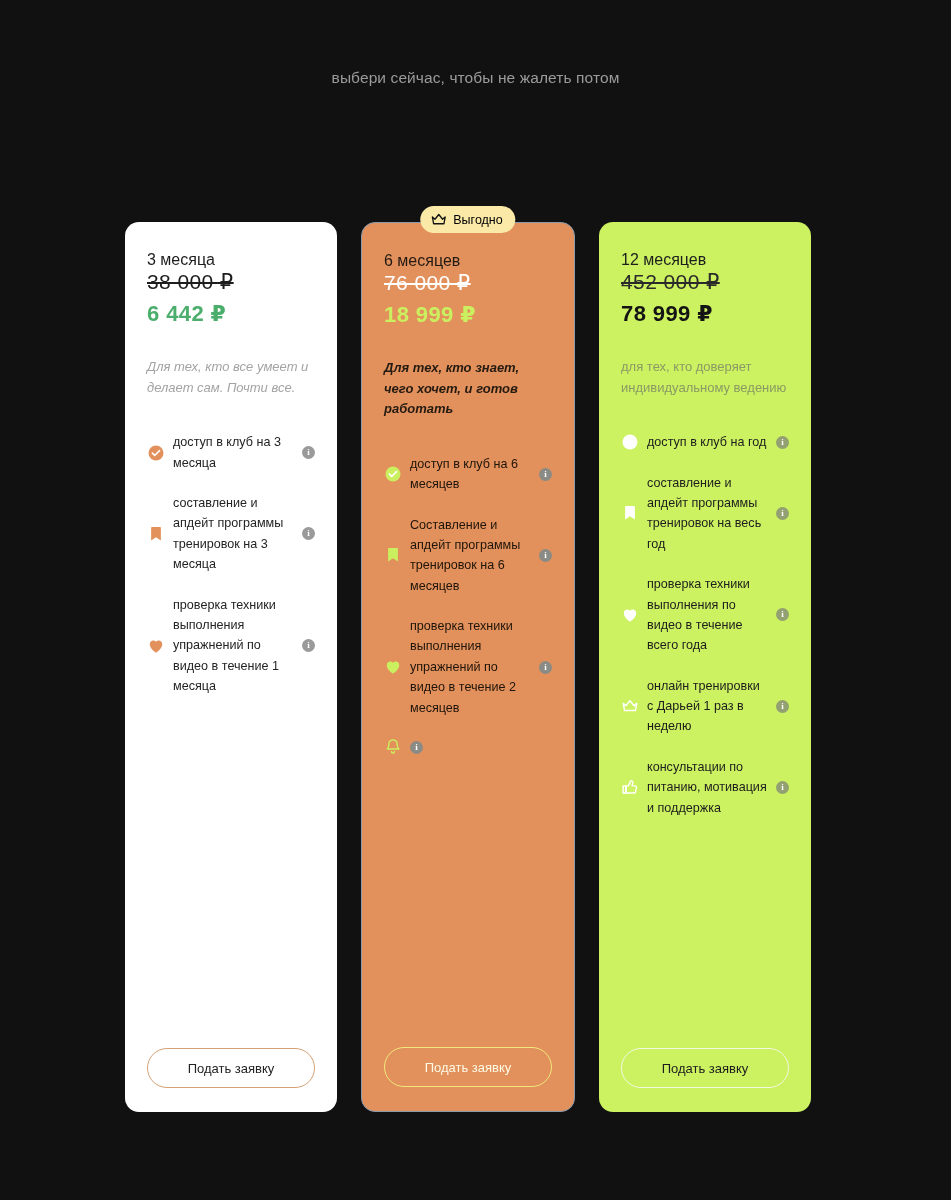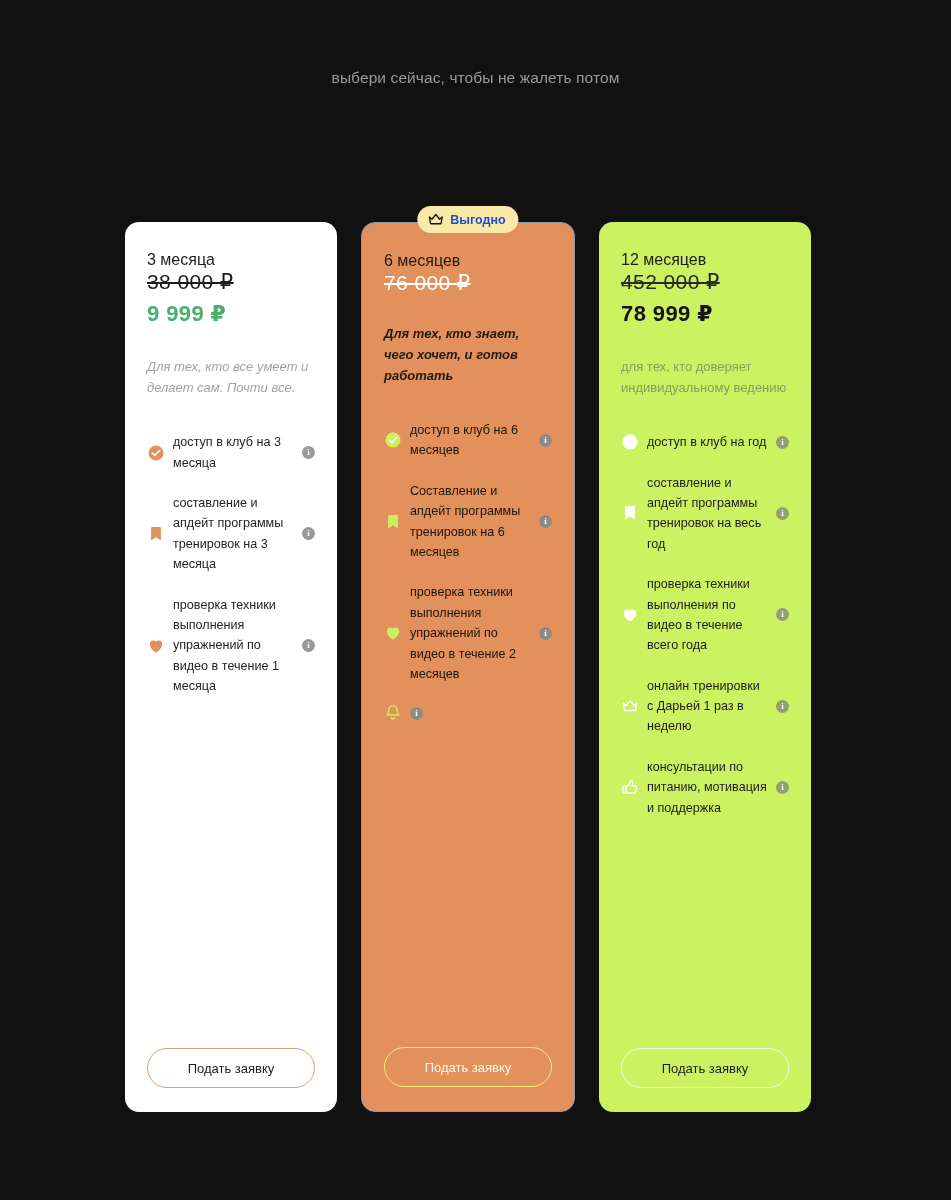--- a/index.html
+++ b/index.html
@@ -79,22 +79,22 @@
     height: 27px;
     padding: 0 13px 0 10px;
     display: flex;
     align-items: center;
     gap: 6px;
     white-space: nowrap;
     z-index: 5;
   }
   .badge-label {
     font-size: 12.5px;
-    color: #1d4ed8;
-    font-weight: 700;
+    color: #000000;
+    font-weight: 400;
   }
   .crown-svg { display: block; }
 
   
   .period {
     font-size: 16px;
     font-weight: 400;
     line-height: 1.2;
   }
   .price-old {
@@ -205,21 +205,21 @@
 <div class="page">
 
   <div class="header">
     <div class="page-subtitle">выбери сейчас, чтобы не жалеть потом</div>
   </div>
 
   <div class="cards" id="cards-container">
       <div class="card card-white">
         <div class="period">3 месяца</div>
         <div class="price-old">38 000 ₽</div>
-        <div class="price-new">9 999 ₽</div>
+        <div class="price-new">6 442 ₽</div>
         <div class="desc">Для тех, кто все умеет и делает сам. Почти все.</div>
         <div class="features">
           <div class="feature">
             <span class="feat-icon">
               <svg viewBox="0 0 24 24" width="18" height="18">
                 <path d="M12 2a10 10 0 100 20 10 10 0 000-20z" fill="#e2915d"></path>
                 <path d="M7.2 12.2l3.1 3.1 6.4-6.4" fill="none" stroke="#ffffff" stroke-width="2.2" stroke-linecap="round" stroke-linejoin="round"></path>
               </svg>
             </span>
             <span class="feat-text">доступ в клуб на 3 месяца</span>
@@ -250,20 +250,21 @@
         <div class="badge">
           <span>
             <svg viewBox="0 0 24 24" width="17" height="17" class="crown-svg">
               <path d="M3 8.5l3.6 3.2L12 5l5.4 6.7L21 8.5l-1.7 9.5H4.7L3 8.5z" fill="none" stroke="#141414" stroke-width="1.9" stroke-linejoin="round" stroke-linecap="round"></path>
             </svg>
           </span>
           <span class="badge-label">Выгодно</span>
         </div>
         <div class="period">6 месяцев</div>
         <div class="price-old">76 000 ₽</div>
+        <div class="price-new">18 999 ₽</div>
         <div class="desc">Для тех, кто знает, чего хочет, и готов работать</div>
         <div class="features">
           <div class="feature">
             <span class="feat-icon">
               <svg viewBox="0 0 24 24" width="18" height="18">
                 <path d="M12 2a10 10 0 100 20 10 10 0 000-20z" fill="#cbf05f"></path>
                 <path d="M7.2 12.2l3.1 3.1 6.4-6.4" fill="none" stroke="#ffffff" stroke-width="2.2" stroke-linecap="round" stroke-linejoin="round"></path>
               </svg>
             </span>
             <span class="feat-text">доступ в клуб на 6 месяцев</span>

